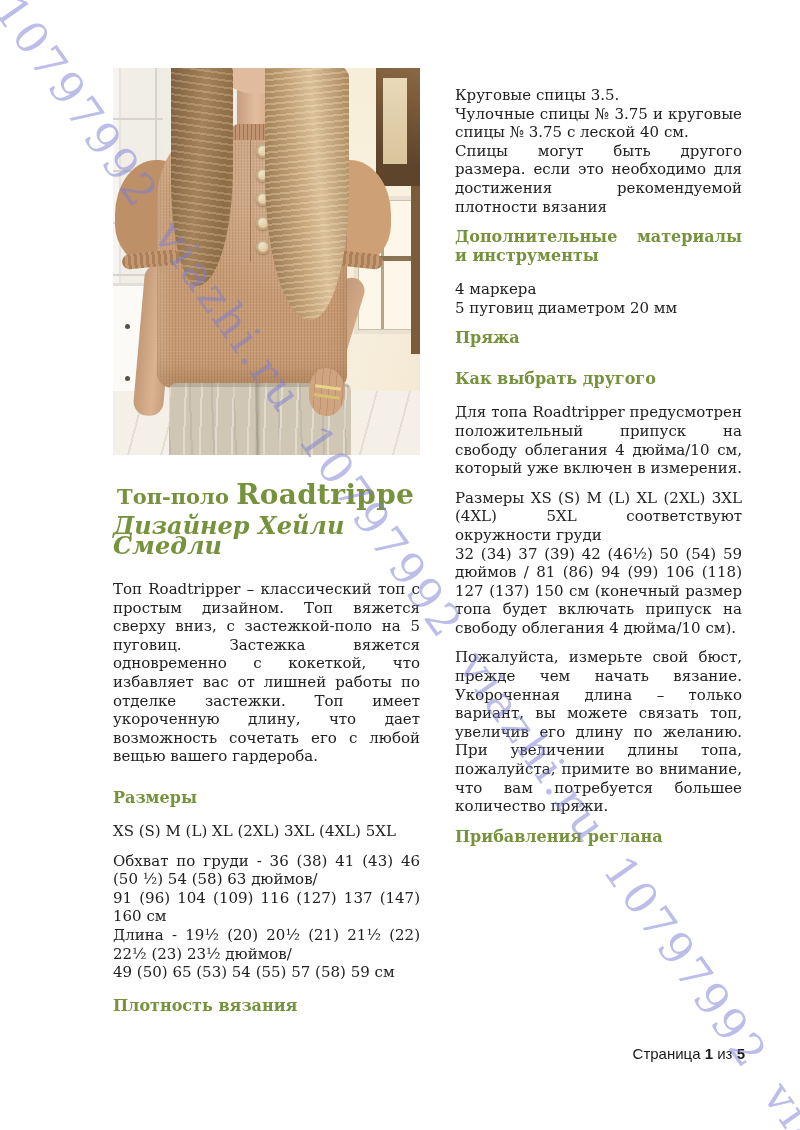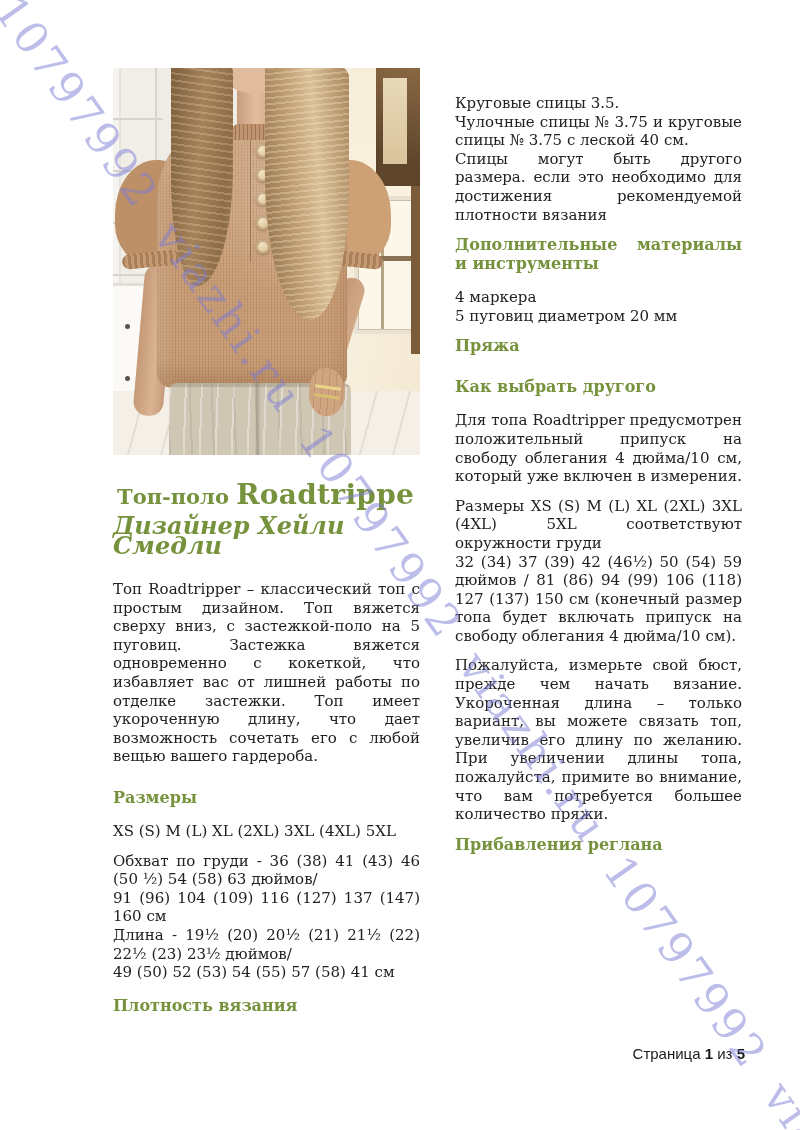--- a/index.html
+++ b/index.html
@@ -18,21 +18,21 @@
   .col-right{left:455px;top:70px;width:287px;}
   p.body{font-size:15px;line-height:18.6px;text-align:justify;margin:0 0 11px;}
   h2.sec{
     font-size:16px;line-height:19px;font-weight:bold;color:var(--heading-green);
     margin:22px 0 15px;text-align:justify;
   }
   h2.mt0{margin-top:0;}
   h2.mt-xs{margin-top:7px;}
   h2.mt-s{margin-top:11px;}
   h2.mt-m{margin-top:14px;}
-  p.mt-lg{margin-top:24px;}
+  p.mt-lg{margin-top:16px;}
   p.mt-y{margin-top:24px;}
   .title{margin:4px;line-height:30px;white-space:nowrap;}
   .title .t1{font-size:21px;font-weight:bold;color:var(--heading-green);}
   .title .t2{font-size:28px;font-weight:bold;color:var(--heading-green);letter-spacing:.3px;}
   .designer{
     font-size:24px;line-height:20px;font-weight:bold;font-style:italic;
     color:var(--heading-green);margin:2px 0 24px;
   }
   .yarn-name{font-style:italic;}
   
@@ -175,21 +175,21 @@
   </div>
 
   <div class="col col-left">
     <h1 class="title"><span class="t1">Топ-поло </span><span class="t2">Roadtrippe</span></h1>
     <div class="designer">Дизайнер Хейли Смедли</div>
 
     <p class="body">Топ Roadtripper – классический топ с простым дизайном. Топ вяжется сверху вниз, с застежкой-поло на 5 пуговиц. Застежка вяжется одновременно с кокеткой, что избавляет вас от лишней работы по отделке застежки. Топ имеет укороченную длину, что дает возможность сочетать его с любой вещью вашего гардероба.</p>
 
     <h2 class="sec">Размеры</h2>
     <p class="body">XS (S) M (L) XL (2XL) 3XL (4XL) 5XL</p>
-    <p class="body"><span>Обхват по груди - 36 (38) 41 (43) 46 (50 ½) 54 (58) 63 дюймов/</span><br><span>91 (96) 104 (109) 116 (127) 137 (147) 160 см</span><br><span>Длина - 19½ (20) 20½ (21) 21½ (22) 22½ (23) 23½ дюймов/</span><br><span>49 (50) 52 (53) 54 (55) 57 (58) 41 см</span></p>
+    <p class="body"><span>Обхват по груди - 36 (38) 41 (43) 46 (50 ½) 54 (58) 63 дюймов/</span><br><span>91 (96) 104 (109) 116 (127) 137 (147) 160 см</span><br><span>Длина - 19½ (20) 20½ (21) 21½ (22) 22½ (23) 23½ дюймов/</span><br><span>49 (50) 65 (53) 54 (55) 57 (58) 59 см</span></p>
 
     <h2 class="sec mt-m">Плотность вязания</h2>
   </div>
 
   <div class="col col-right">
     <p class="body mt-lg"><span>Круговые спицы 3.5.</span><br><span>Чулочные спицы № 3.75 и круговые спицы № 3.75 с леской 40 см.</span><br><span>Спицы могут быть другого размера. если это необходимо для достижения рекомендуемой плотности вязания</span></p>
 
     <h2 class="sec mt-xs">Дополнительные материалы и инструменты</h2>
     <p class="body"><span>4 маркера</span><br><span>5 пуговиц диаметром 20 мм</span></p>
 

